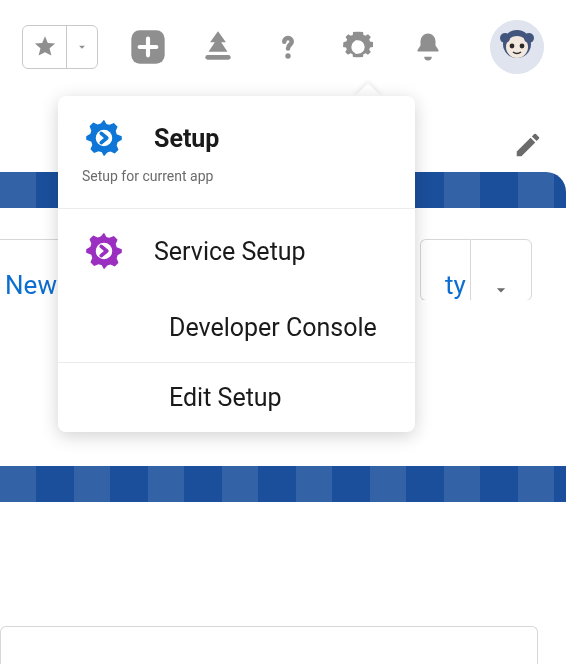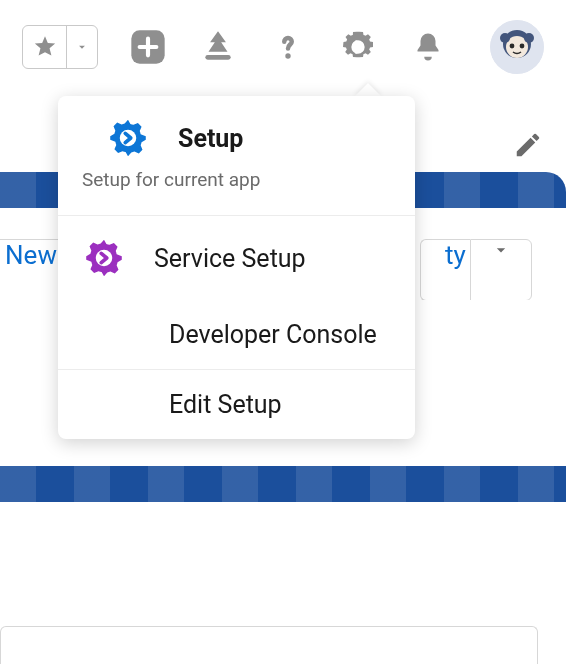--- a/index.html
+++ b/index.html
@@ -54,21 +54,21 @@
 }
 .btn-row {
   position: absolute;
   top: 239px; left: 0;
   display: flex;
   gap: 0;
 }
 .btn-box {
   border: 1.5px solid #d7d7d7;
   height: 62px;
-  display: flex; align-items: flex-start; justify-content: center;
+  display: flex; align-items: flex-end; justify-content: center;
   font-size: 26px;
   color: #0b6ed0;
 }
 .btn-new { width: 62px; border-right: none; border-left: none; border-radius: 0; }
 .btn-ty-wrap { position: absolute; top: 239px; right: 34px; display: flex; }
 .btn-ty { width: 50px; border-right: none; border-radius: 6px 0 0 6px; padding-left: 20px; }
 .btn-caret2 { width: 62px; border-radius: 0 6px 6px 0; }
 .whitecard {
   position: absolute;
   top: 300px; left: 0; right: 0;
@@ -106,26 +106,26 @@
   display: flex;
   align-items: center;
   gap: 28px;
   font-size: 25px;
   color: #1a1a1a;
   cursor: pointer;
 }
 .menu-row.to-subtitle { padding-bottom: 8px; }
 .menu-sub {
   padding: 0 40px 24px 24px;
-  font-size: 19px;
+  font-size: 14px;
   color: #6b6b6b;
   border-bottom: 1px solid #ececec;
 }
 .menu-row.indent { padding-left: 82px; margin-left: 29px; }
-.menu-row.bold { font-weight: 700; margin-left: 24px; }
+.menu-row.bold { font-weight: 700; }
 .menu-row.highlight { background: #f2f2f2; }
 .menu-sep { border-top: 1px solid #ececec; }
 .gear-svg { width: 44px; height: 44px; }
 </style>
 </head>
 <body>
 
 <div class="topbar">
   <div class="fav-group">
     <div class="fav-star">

